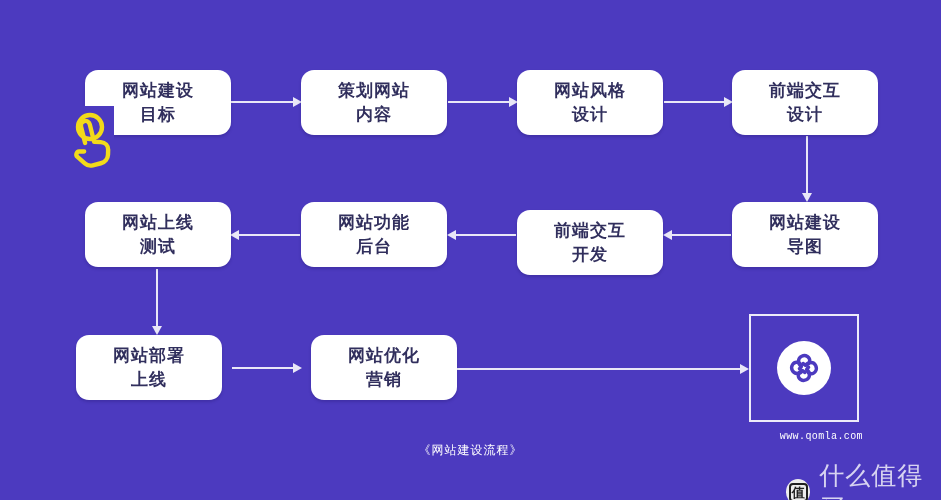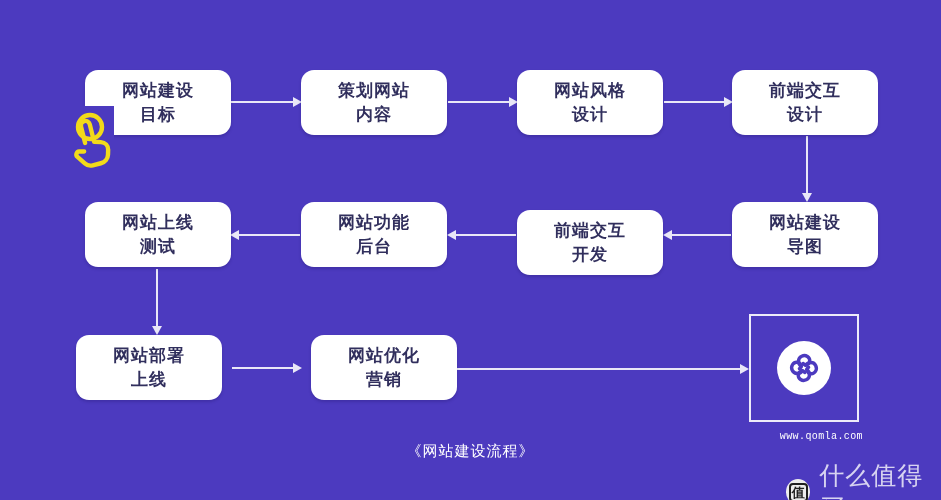--- a/index.html
+++ b/index.html
@@ -37,21 +37,21 @@
   .a10{left:448px;top:368px;width:299px}
   .logo-box{
     position:absolute;left:749px;top:314px;width:106px;height:104px;
     border:2px solid rgba(255,255,255,.9);display:flex;align-items:center;justify-content:center;
   }
   .logo-circle{width:54px;height:54px;border-radius:50%;background:#ffffff;
     display:flex;align-items:center;justify-content:center;}
   .site-url{position:absolute;left:741px;top:431px;width:122px;text-align:right;
     color:#ffffff;font-size:10px;letter-spacing:.4px;font-family:Liberation Mono, monospace;}
   .caption{position:absolute;left:0;top:442px;width:941px;text-align:center;
-    color:#ffffff;font-size:15px;letter-spacing:1px;}
+    color:#ffffff;font-size:12px;letter-spacing:1px;}
   .hand-patch{position:absolute;left:58px;top:106px;width:56px;height:62px;background:#4C3ABF;}
   .hand{position:absolute;left:62px;top:108px;}
   .watermark{position:absolute;left:786px;top:459px;display:flex;align-items:center;gap:9px;}
   .wm-badge{width:26px;height:26px;border-radius:50%;background:#ededed;
     display:flex;align-items:center;justify-content:center;}
   .wm-badge span{display:block;border:2px solid #1f1f1f;border-radius:4px;
     font-size:13px;font-weight:700;color:#1f1f1f;line-height:15px;padding:0 1px;}
   .wm-text{color:rgba(255,255,255,.78);font-size:25px;font-weight:500;letter-spacing:1px;}
 </style>
 </head>

